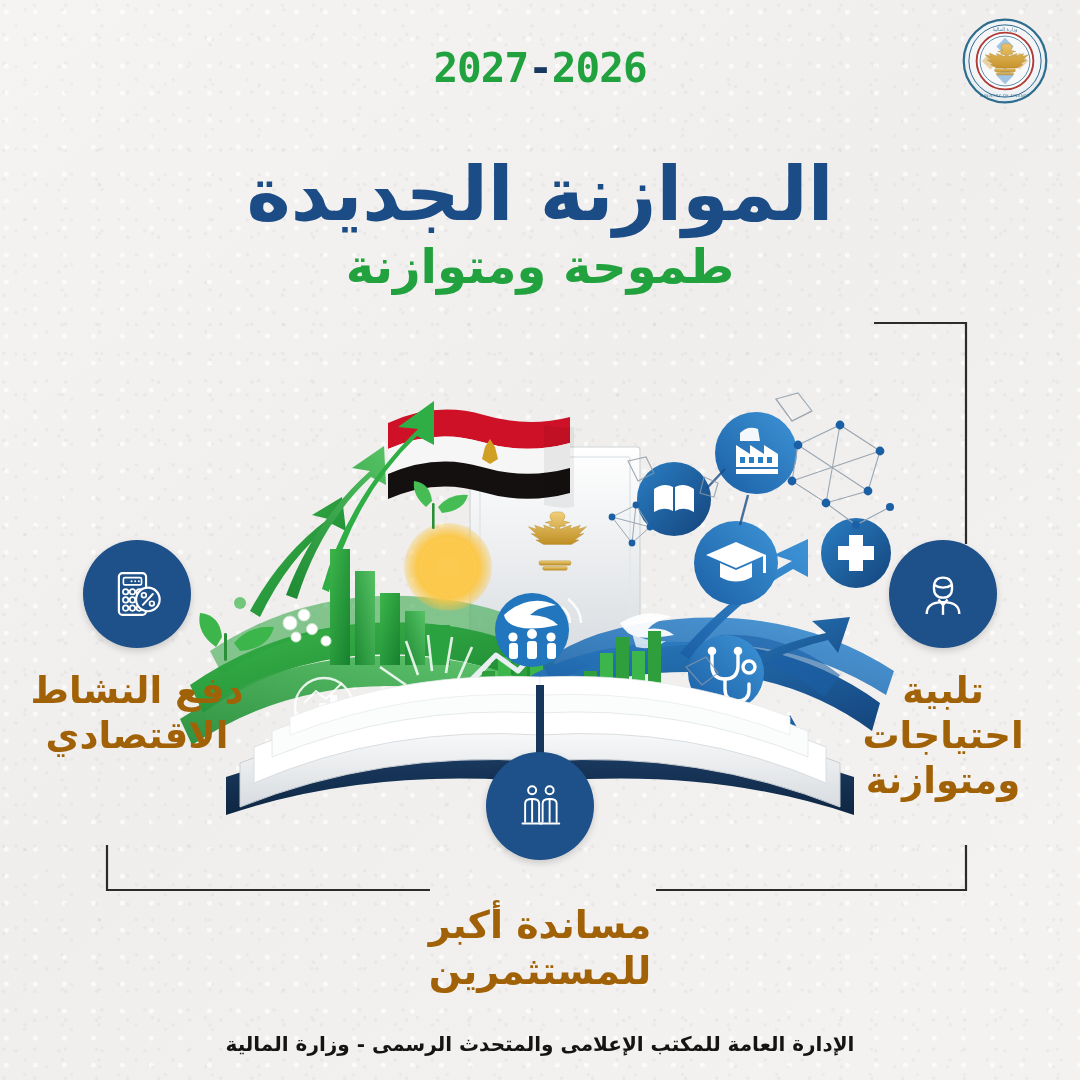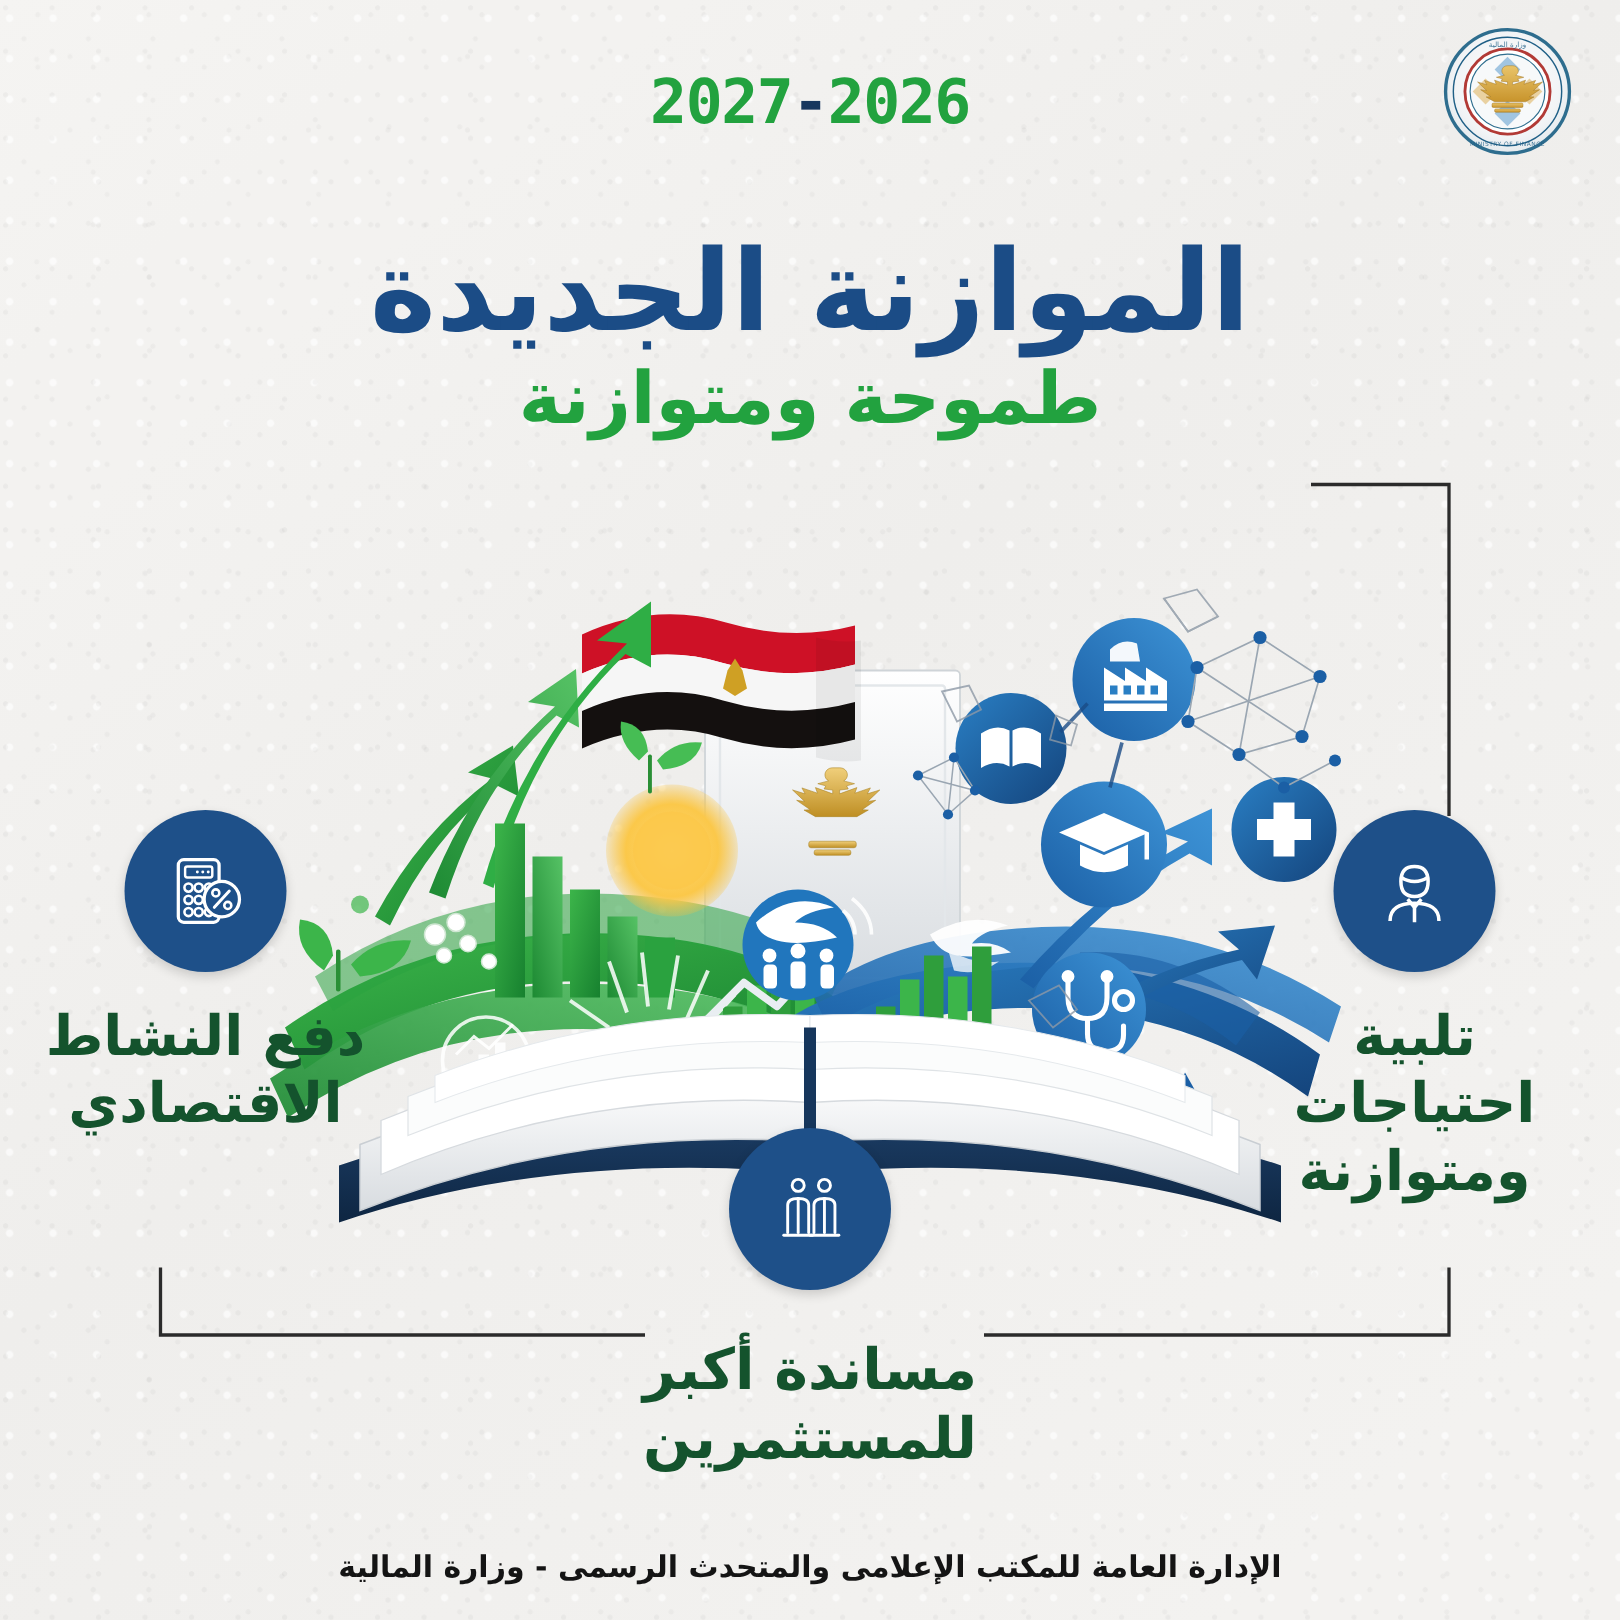--- a/index.html
+++ b/index.html
@@ -60,26 +60,26 @@
   
   .pillar{ position:absolute; text-align:center; }
   .pillar-circle{
     width:108px; height:108px; border-radius:50%;
     background:#1e5089; margin:0 auto;
     display:flex; align-items:center; justify-content:center;
     box-shadow:0 3px 7px rgba(0,0,0,.16);
   }
   .pillar-label{
     margin-top:20px; font-size:37px; font-weight:bold;
-    color:#14532d; line-height:1.22; letter-spacing:0px;
+    color:#a16207; line-height:1.22; letter-spacing:0px;
   }
   #pillar-economic{ left:12px; top:540px; width:250px; }
   #pillar-citizens{ left:818px; top:540px; width:250px; }
   #pillar-investors{ left:340px; top:752px; width:400px; }
-  #pillar-investors .pillar-label{ margin-top:30px; font-size:38px; }
+  #pillar-investors .pillar-label{ margin-top:42px; font-size:38px; }
 
   
   #footer-bar{
     position:absolute; left:0; right:0; bottom:24px; text-align:center;margin-top:10px;
   }
   #footer-text{
     display:inline-block; font-size:20px; font-weight:bold;
     color:#141414; letter-spacing:0px;
   }
 </style>

